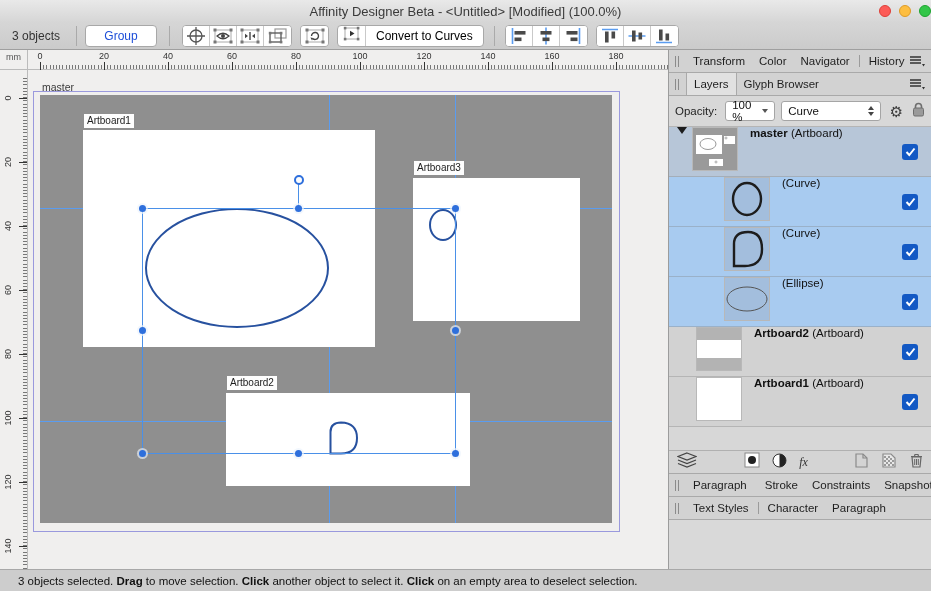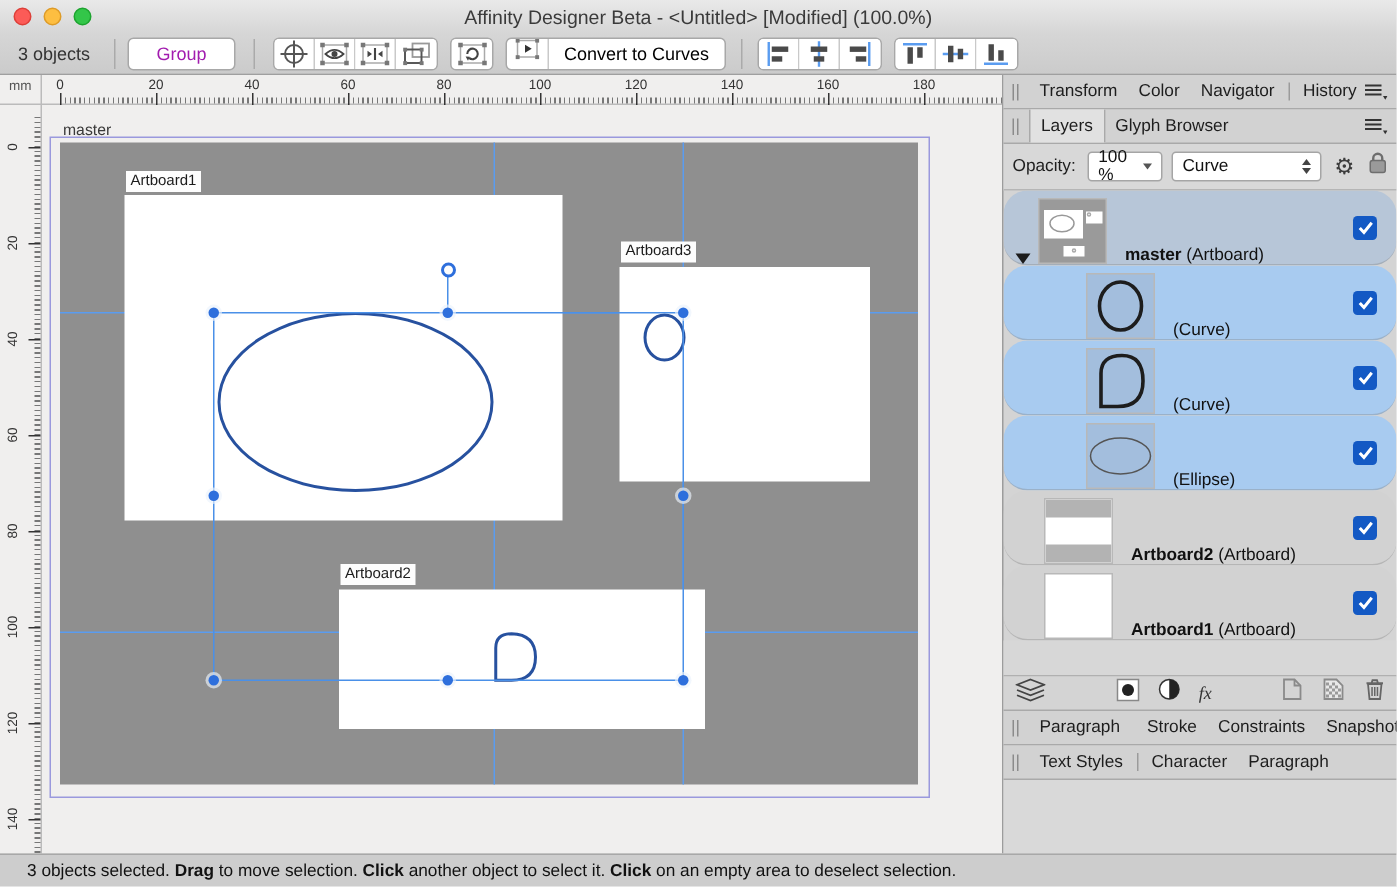--- a/index.html
+++ b/index.html
@@ -1,35 +1,35 @@
 <!DOCTYPE html>
 <html><head>
 <meta charset="utf-8">
 <style>
   * { margin:0; padding:0; box-sizing:border-box; }
   html,body { width:931px; height:591px; font-family:"Liberation Sans", sans-serif; overflow:hidden; background:#ececec; }
   .window { position:relative; width:931px; height:591px; }
 
   
   .titlebar { position:absolute; left:0; top:0; width:931px; height:22px;
-    background:linear-gradient(#e9e9e9,#d6d6d6); display:flex; align-items:center; }
+    background:linear-gradient(#e9e9e9,#d6d6d6); display:flex; align-items:center;justify-content:flex-end; }
   .traffic { display:flex; gap:8px; margin-left:9px; }
   .tl { width:12px; height:12px; border-radius:50%; }
   .tl.red { background:#fc5b57; border:1px solid #dd3f38; }
   .tl.yellow { background:#fdbe41; border:1px solid #de9b27; }
   .tl.green { background:#33c649; border:1px solid #1da42f; }
   .title { position:absolute; left:0; right:0; text-align:center; font-size:13px; color:#3a3a3a; }
 
   .toolbar { position:absolute; left:0; top:22px; width:931px; height:28px;
     background:linear-gradient(#d6d6d6,#cbcbcb); border-bottom:1px solid #9f9f9f;
     display:flex; align-items:center; padding:0 8px; }
   .tb-label { font-size:12px; color:#333; padding:0 8px 0 4px; }
   .tb-sep { width:1px; height:20px; background:#aaa; margin:0 8px; }
   .btn { height:22px; background:#fff; border:1px solid #a8a8a8; border-radius:4px;
-    font-size:12px; color:#a21caf; display:flex; align-items:center; justify-content:center; padding:0 12px; }
+    font-size:12px; color:#1d4ed8; display:flex; align-items:center; justify-content:center; padding:0 12px; }
   .seg { display:flex; height:22px; border:1px solid #a8a8a8; border-radius:4px; background:#fff; overflow:hidden; }
   .seg .sbtn { width:27px; height:100%; display:flex; align-items:center; justify-content:center; border-right:1px solid #c9c9c9; background:#fff; }
   .seg .sbtn:last-child { border-right:none; }
   .sbtn svg, .btn svg { display:block; }
   .single { width:29px; padding:0; }
   .convert-group { display:flex; align-items:center; height:22px; border:1px solid #a8a8a8; border-radius:4px; background:#fff; overflow:hidden; }
   .convert-group .icon-part { width:28px; display:flex; align-items:center; justify-content:center; border-right:1px solid #c9c9c9; height:100%; }
   .convert-group .text-part { font-size:12px; padding:0 10px; }
 
   
@@ -86,21 +86,21 @@
     display:flex; align-items:center; padding:0 6px; position:relative; }
   .dd .arr { width:0; height:0; border-left:3.5px solid transparent; border-right:3.5px solid transparent; border-top:4px solid #555; margin-left:7px; }
   .dd.blend { width:118px; margin-left:6px; justify-content:space-between; }
   .stepper { display:flex; flex-direction:column; gap:2px; align-items:center; }
   .stepper .up { width:0;height:0;border-left:3px solid transparent;border-right:3px solid transparent;border-bottom:4px solid #444; }
   .stepper .dn { width:0;height:0;border-left:3px solid transparent;border-right:3px solid transparent;border-top:4px solid #444; }
   .gear { margin-left:9px; font-size:15px; color:#3d3d3d; line-height:1; }
   .lockic { margin-left:9px; }
 
   .layer-rows { flex:none; }
-  .lrow { height:50px; display:flex; align-items:flex-end; position:relative; border-bottom:1px solid rgba(130,130,130,.35);border-radius:16px; }
+  .lrow { height:50px; display:flex; align-items:flex-start; position:relative; border-bottom:1px solid rgba(130,130,130,.35); }
   .lrow.sel-master { background:#b7c6d8; }
   .lrow.sel-blue { background:#a8cbf0;padding-left:28px; }
   .lrow.plain { background:#d2d2d2; }
   .disclosure { width:0; height:0; border-left:5px solid transparent; border-right:5px solid transparent; border-top:7px solid #1c1c1c; margin:0 5px 0 8px; }
   .thumb { width:46px; height:44px; border:1px solid #b8b8b8; flex:none; }
   .thumb.master-th { margin-left:0; background:#9a9a9a; }
   .thumb.shape-th { margin-left:27px; background:#a3bedd; }
   .thumb.white-th { margin-left:27px; background:#fff; }
   .lname { font-size:11.5px; color:#111; margin-left:12px; white-space:nowrap; }
   .lname b { font-weight:bold; }

